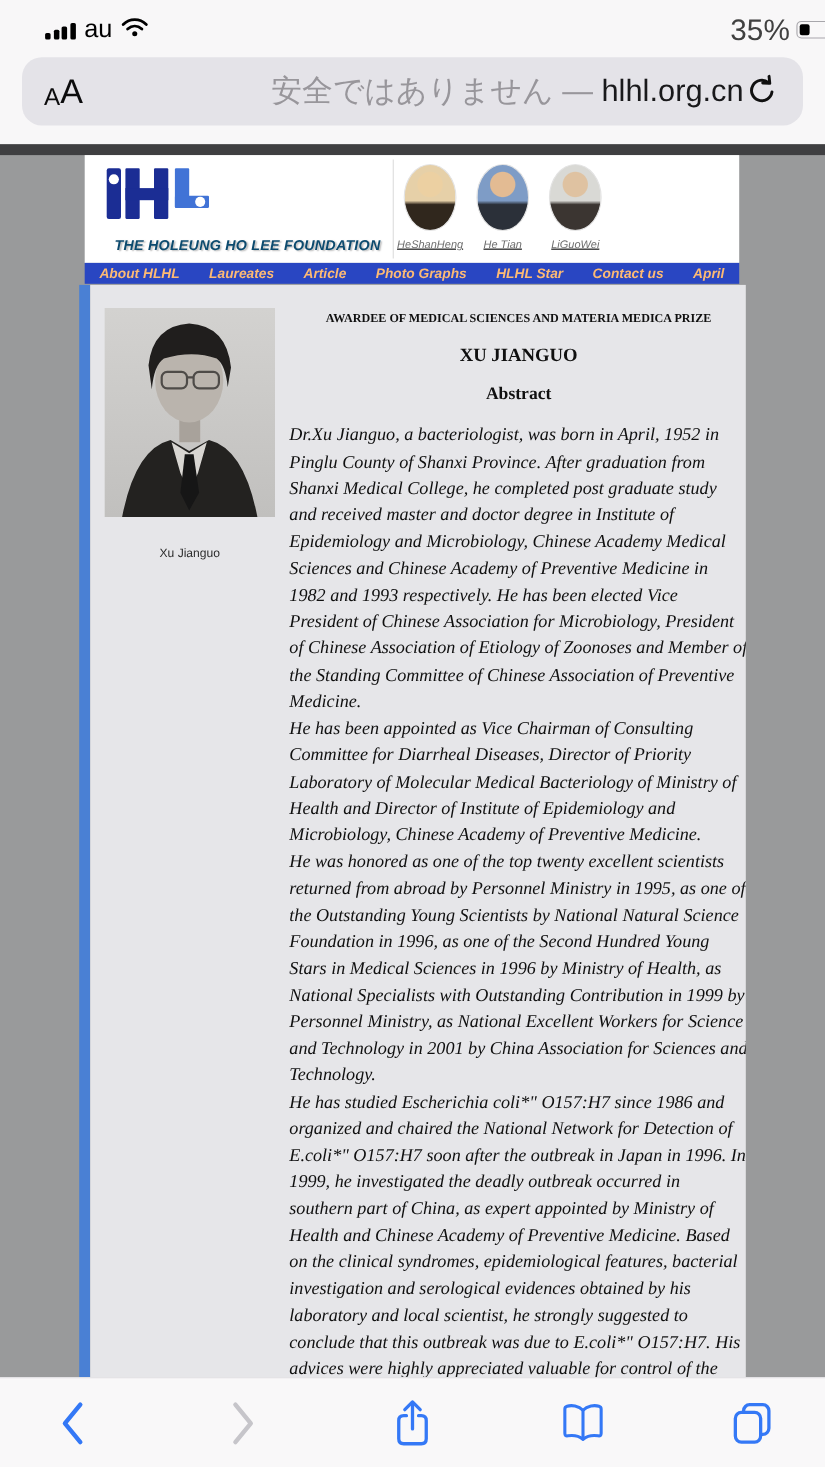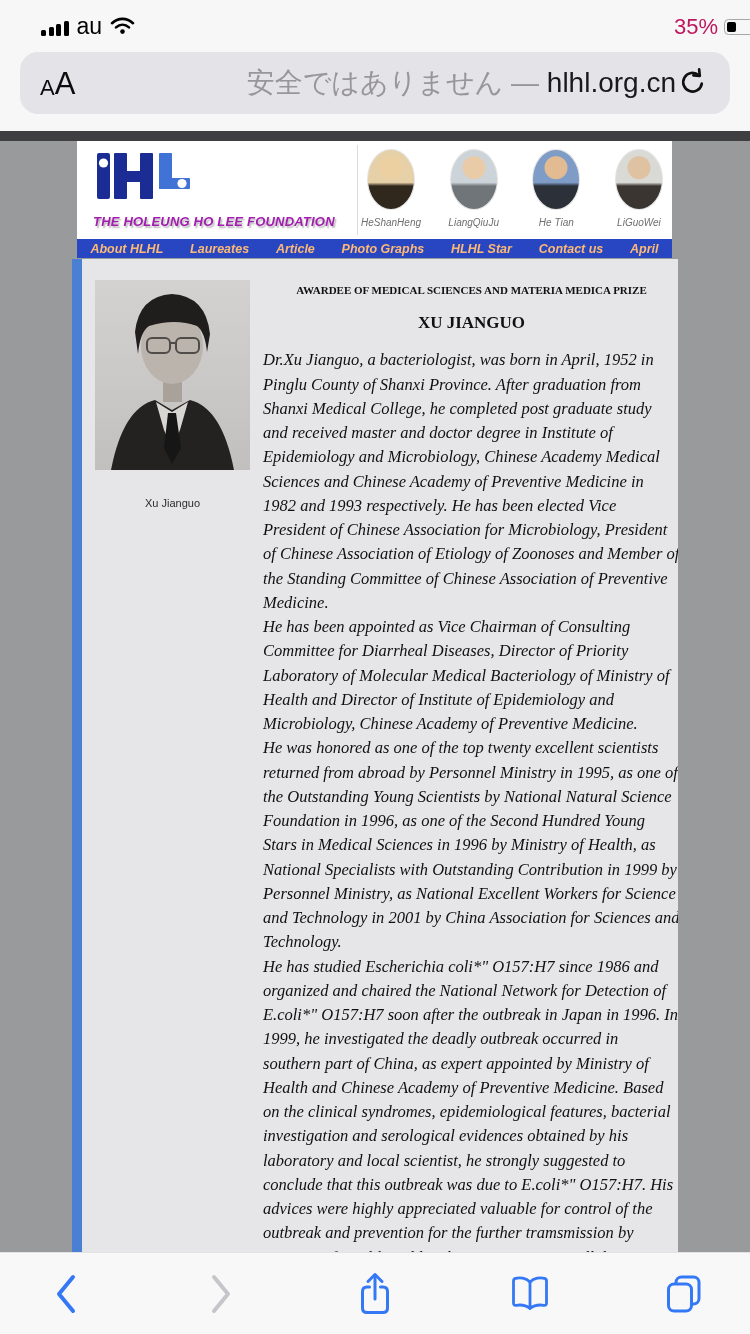--- a/index.html
+++ b/index.html
@@ -14,44 +14,44 @@
   .status-bar { position:relative; height:46px; display:flex; align-items:center; padding:8px 16px 0 20px; box-sizing:border-box; }
   .sb-left { display:flex; align-items:flex-end; gap:8px; }
   .signal { display:flex; align-items:flex-end; gap:2.5px; padding-bottom:4px; }
   .signal i { display:block; width:5px; background:#000; border-radius:1.5px; }
   .signal i:nth-child(1){height:6px} .signal i:nth-child(2){height:9px}
   .signal i:nth-child(3){height:12px} .signal i:nth-child(4){height:15px}
   .carrier { font-size:23px; color:#000; line-height:1; padding-bottom:2px; }
   .wifi { padding-bottom:1px; }
   .sb-time { position:absolute; left:0; right:0; text-align:center; font-size:24px; font-weight:700; color:#000; letter-spacing:.5px; }
   .sb-right { margin-left:auto; display:flex; align-items:center; gap:6px; }
-  .bat-pct { font-size:22px; color:#be185d; }
+  .bat-pct { font-size:27px; color:#404040; }
   .battery { position:relative; width:29px; height:14px; border:1.5px solid #a7a6ab; border-radius:4.5px; }
   .battery .fill { position:absolute; left:2px; top:2px; bottom:2px; width:9px; background:#000; border-radius:2px; }
   .battery .nub { position:absolute; right:-5px; top:3.5px; width:2.5px; height:7px; background:#a7a6ab; border-radius:0 2px 2px 0; }
 
   .url-bar {
     position:absolute; top:52px; left:20px; width:710px; height:62px; box-sizing:border-box;
     background:#e4e3e8; border-radius:18px; display:flex; align-items:center; padding:0 20px;
   }
   .aa-btn { display:flex; align-items:flex-end; color:#0c0c0d; line-height:1; }
   .aa-btn .a-sm { font-size:22px; } .aa-btn .a-lg { font-size:31px; }
   .url-text { flex:1; text-align:right; font-size:28px; white-space:nowrap; overflow:hidden; }
   .url-warn { color:#98969b; }
   .url-domain { color:#19191b; }
   .reload-btn { width:34px; height:34px; display:flex; align-items:center; justify-content:center; }
 
   
   .page-top-strip { position:absolute; top:131px; left:0; width:750px; height:10px; background:#3f3f41; }
 
   .site-header { position:absolute; top:141px; left:77px; width:595px; height:98px; background:#fff; display:flex; box-sizing:border-box; }
   .logo-block { width:280px; padding:9px 0 0 16px; box-sizing:border-box; }
-  .foundation-name { font-size:13px; font-weight:bold; font-style:italic; color:#a21caf; letter-spacing:.2px; text-shadow:1.5px 1.5px 1.5px #b9b9b9; margin-top:2px; white-space:nowrap; }
+  .foundation-name { font-size:13px; font-weight:bold; font-style:italic; color:#0c4a6e; letter-spacing:.2px; text-shadow:1.5px 1.5px 1.5px #b9b9b9; margin-top:2px; white-space:nowrap;text-align:center; }
   .header-divider { width:1px; background:#dcdcdc; margin:4px 0; }
-  .portraits { flex:1; display:flex; justify-content:space-between; align-items:flex-start; padding-top:8px; }
+  .portraits { flex:1; display:flex; justify-content:flex-start; align-items:flex-start; padding-top:8px;text-decoration:underline; }
   .portrait { width:66px; text-align:center; }
   .portrait-oval { width:48px; height:61px; border-radius:50%; margin:0 auto; border:1px solid #e3e3e3; box-sizing:border-box; }
   .oval-1 { background:radial-gradient(circle at 50% 30%, #ecd0a2 0 11px, rgba(0,0,0,0) 12px), linear-gradient(180deg,#e6d0a8 0 55%, #30271d 61%); }
   .oval-2 { background:radial-gradient(circle at 50% 30%, #e9cba8 0 11px, rgba(0,0,0,0) 12px), linear-gradient(180deg,#ccd4d9 0 55%, #70757a 61%); }
   .oval-3 { background:radial-gradient(circle at 50% 30%, #e3bb93 0 11px, rgba(0,0,0,0) 12px), linear-gradient(180deg,#7e9cc6 0 55%, #2b3039 61%); }
   .oval-4 { background:radial-gradient(circle at 50% 30%, #dfc2a1 0 11px, rgba(0,0,0,0) 12px), linear-gradient(180deg,#d9d9d5 0 55%, #3b3531 61%); }
   .portrait-name { font-size:10px; font-style:italic; color:#6e6e6e; margin-top:7px; }
 
   .nav-bar { position:absolute; top:239px; left:77px; width:595px; height:19px; background:#2946c2; display:flex; align-items:center; justify-content:space-around; }
   .nav-item { color:#fdba74; font-weight:bold; font-style:italic; font-size:12.5px; cursor:pointer; white-space:nowrap; }
@@ -141,24 +141,20 @@
         <circle cx="89" cy="33.5" r="4.6" fill="#fff"></circle>
       </svg>
     </span>
     <div class="foundation-name">THE HOLEUNG HO LEE FOUNDATION</div>
   </div>
   <div class="header-divider"></div>
   <div class="portraits">
     <div class="portrait">
       <div class="portrait-oval oval-1"></div>
       <div class="portrait-name">HeShanHeng</div>
-    </div>
-    <div class="portrait">
-      <div class="portrait-oval oval-2"></div>
-      <div class="portrait-name">LiangQiuJu</div>
     </div>
     <div class="portrait">
       <div class="portrait-oval oval-3"></div>
       <div class="portrait-name">He Tian</div>
     </div>
     <div class="portrait">
       <div class="portrait-oval oval-4"></div>
       <div class="portrait-name">LiGuoWei</div>
     </div>
   </div>
@@ -198,20 +194,21 @@
         <path d="M61 122 L77 132 L93 122 L85 150 L77 168 L69 150 Z" fill="#d8d6d2"></path>
         <path d="M73 133 L81 133 L86 168 L77 184 L69 168 Z" fill="#161616"></path>
       </svg>
     </span>
     <div class="photo-caption">Xu Jianguo</div>
   </div>
 
   <div class="text-col">
     <div class="doc-title">AWARDEE OF MEDICAL SCIENCES AND MATERIA MEDICA PRIZE</div>
     <div class="doc-name">XU JIANGUO</div>
+    <div class="doc-section">Abstract</div>
     <div class="doc-body">
       <p>Dr.Xu Jianguo, a bacteriologist, was born in April, 1952 in Pinglu County of Shanxi Province. After graduation from Shanxi Medical College, he  completed post graduate study and received master and doctor degree in Institute of Epidemiology and Microbiology, Chinese Academy Medical Sciences and Chinese Academy of Preventive Medicine in 1982 and 1993 respectively. He has been elected  Vice President of Chinese Association for Microbiology, President of Chinese Association of Etiology of Zoonoses and Member of the Standing Committee of Chinese Association of Preventive Medicine.</p>
       <p>He has been appointed as Vice Chairman of Consulting Committee for Diarrheal Diseases, Director of Priority Laboratory of Molecular Medical Bacteriology of Ministry of Health and Director of Institute of Epidemiology and Microbiology, Chinese Academy of Preventive Medicine.</p>
       <p>He was honored as one of the top twenty excellent scientists returned from abroad by Personnel Ministry in 1995, as one of the Outstanding Young Scientists by National Natural Science Foundation in 1996, as  one of the Second Hundred Young Stars in Medical Sciences in 1996 by Ministry of Health, as  National Specialists with Outstanding Contribution in 1999 by Personnel Ministry,  as National Excellent Workers for Science and Technology in 2001 by China Association for Sciences and Technology.</p>
       <p>He has studied Escherichia coli*" O157:H7 since 1986 and organized and chaired the National Network for Detection of E.coli*" O157:H7 soon after the outbreak in Japan in 1996. In 1999, he investigated the deadly  outbreak occurred in southern part of China, as expert appointed by Ministry of Health and Chinese Academy of Preventive Medicine. Based on the clinical syndromes, epidemiological features, bacterial investigation and serological evidences obtained by his laboratory and local scientist, he strongly suggested to conclude that this outbreak was due to E.coli*" O157:H7. His advices were highly appreciated valuable for control of the outbreak and prevention for the further tramsmission by Ministry of Health and local governments. By collaboration with local bacteriology laboratories, his group has isolated and identified E.coli *"O157:H7 and other enteric pathogens from dung beetles. It is suggested that dung beetle may be a new reservoir or vector of pathogenic bacteria, which is popular in many parts of China and other countries.</p>
 
     </div>
   </div>
 </div>
 

